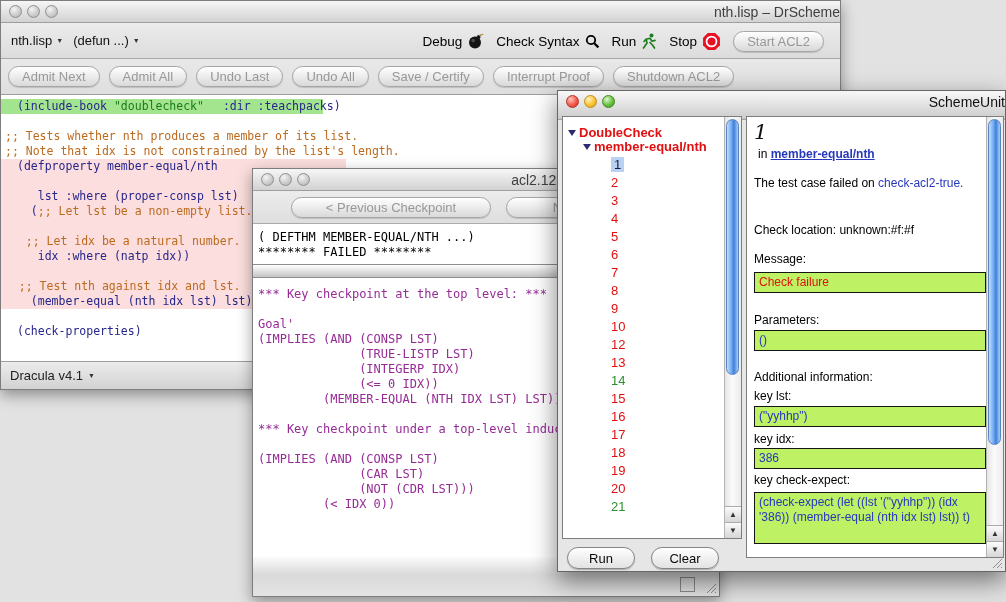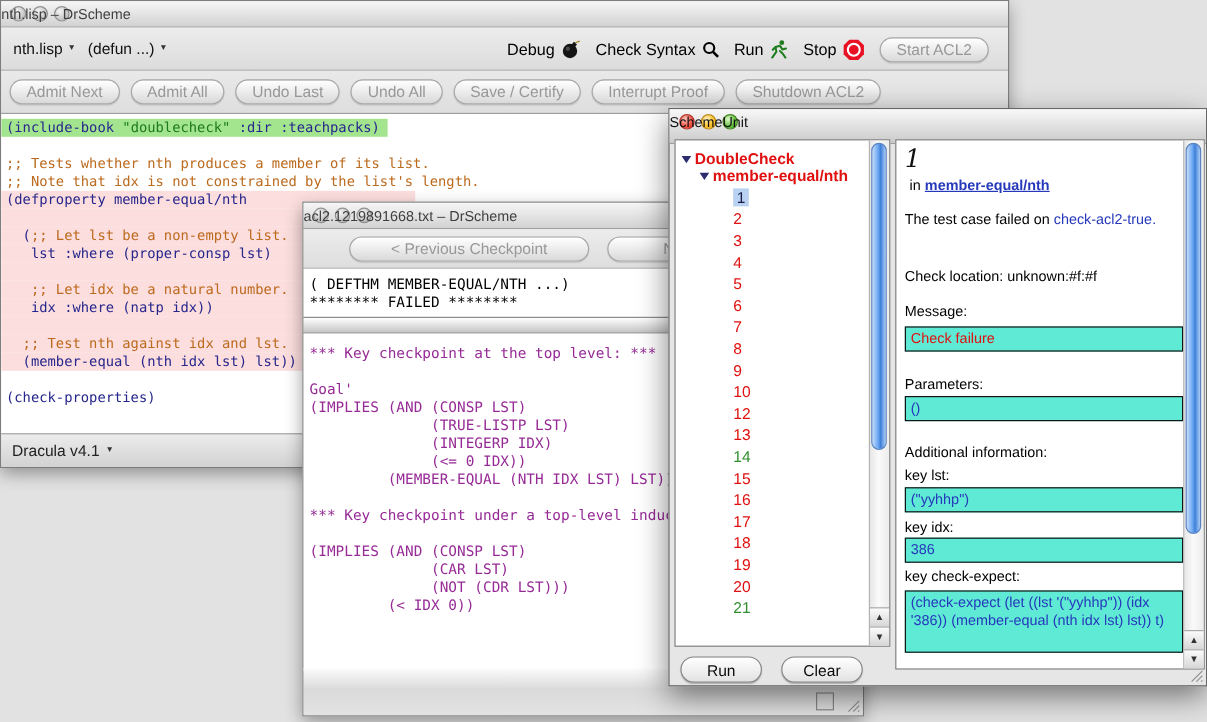--- a/index.html
+++ b/index.html
@@ -6,21 +6,21 @@
   html,body { width:1006px; height:602px; overflow:hidden; }
   body { background:#e2e2e2; font-family:"Liberation Sans",sans-serif; position:relative; }
 
   .window { position:absolute; border:1px solid #7d7d7d; border-radius:0; background:#ececec; }
   .shadow-sm { box-shadow:0 5px 14px rgba(0,0,0,.38); }
   .shadow-lg { box-shadow:0 9px 24px rgba(0,0,0,.5); }
 
   .titlebar { position:absolute; left:0; right:0; top:0; height:22px;
     background:linear-gradient(#f6f6f6,#d2d2d2); border-bottom:1px solid #9f9f9f; }
   .titlebar .title { position:absolute; left:0; right:0; top:0; height:22px; line-height:22px;
-    text-align:left; font-size:12px; color:#3f3f3f; white-space:nowrap; overflow:hidden; }
+    text-align:right; font-size:14px; color:#3f3f3f; white-space:nowrap; overflow:hidden; }
   .lights { position:absolute; left:8px; top:4px; display:flex; gap:5px; }
   .light { width:13px; height:13px; border-radius:50%; border:1px solid #909090;
     background:radial-gradient(circle at 35% 30%, #f4f4f4, #cdcdcd 55%, #aeaeae); }
   .light.red    { border-color:#b2352b; background:radial-gradient(circle at 35% 30%, #ffc5bd, #f2594a 55%, #d1281c); }
   .light.yellow { border-color:#bd8c1d; background:radial-gradient(circle at 35% 30%, #fff2c4, #fcc22d 55%, #d99d16); }
   .light.green  { border-color:#45851f; background:radial-gradient(circle at 35% 30%, #dff7cd, #66c241 55%, #3b9c22); }
 
   .pill { display:inline-flex; align-items:center; justify-content:center; height:21px;
     padding:0 13px; border:1px solid #a6a6a6; border-radius:11px;
     background:linear-gradient(#ffffff,#d9d9d9); font-size:13px; color:#989898;
@@ -38,21 +38,21 @@
 
   #dracula-row { position:absolute; left:0; right:0; top:58px; height:36px;
     background:linear-gradient(#e9e9e9,#dedede); border-bottom:1px solid #9e9e9e;
     display:flex; align-items:center; gap:9px; padding-left:7px; }
 
   #editor { position:absolute; left:0; right:0; top:94px; height:268px; background:#fff; overflow:hidden;
     padding-top:4px; }
   .code-line { height:15px; font:11.5px/15px "DejaVu Sans Mono",monospace; white-space:pre; padding-left:4px; }
   .code-line.hl-green { width:322px; background:#a3e58e; }
   .code-line.hl-pink  { width:345px; background:#fcdede; }
-  .tok-navy { color:#26268c; } .tok-comment { color:#bc6a1e; } .tok-string { color:#1c7a1c; }
+  .tok-navy { color:#26268c;margin-left:12px; } .tok-comment { color:#bc6a1e; } .tok-string { color:#1c7a1c; }
 
   #main-status { position:absolute; left:0; right:0; bottom:0; height:28px;
     background:linear-gradient(#ececec,#d2d2d2); border-top:1px solid #9e9e9e;
     display:flex; align-items:center; font-size:13px; color:#222; padding-left:9px; gap:5px; }
 
   
   #acl2-win { left:252px; top:168px; width:468px; height:429px; }
   #acl2-btn-row { position:absolute; left:0; right:0; top:22px; height:33px;
     background:linear-gradient(#ececec,#dedede); border-bottom:1px solid #ababab;
     display:flex; align-items:center; }
@@ -102,21 +102,21 @@
   .d-abs { position:absolute; left:7px; font-size:12px; color:#000; }
   .d-num { top:3px; font:italic 21px "DejaVu Serif",serif; color:#101010; }
   .d-in { top:30px; left:11px; }
   .link { color:#2638bb; font-weight:bold; text-decoration:underline; }
   .d-fail { top:58px; width:212px; line-height:16px; }
   .blue-text { color:#2638bb; }
   .d-loc { top:106px; }
   .d-msg-label { top:135px; } .d-par-label { top:196px; } .d-add-label { top:253px; }
   .d-lst-label { top:272px; } .d-idx-label { top:315px; } .d-chk-label { top:356px; }
   .d-box { position:absolute; left:7px; width:232px; height:21px; border:1px solid #141414;
-    background:#5eead4; font-size:12px; line-height:15px; color:#2638bb; padding:2px 4px; overflow:hidden; }
+    background:#bef264; font-size:12px; line-height:15px; color:#2638bb; padding:2px 4px; overflow:hidden; }
   .d-msg-box { top:155px; color:#e01010; }
   .d-par-box { top:213px; }
   .d-lst-box { top:289px; }
   .d-idx-box { top:331px; }
   .d-chk-box { top:375px; height:52px; }
 
   svg { display:block; }
 </style>
 </head>
 <body>
@@ -195,22 +195,22 @@
       <div class="pill">Shutdown ACL2</div>
     </div>
 
   <div id="editor">
       <div class="code-line hl-green"><span class="tok-navy">(include-book </span><span class="tok-string">"doublecheck"</span><span class="tok-navy"> :dir :teachpacks)</span></div>
       <div class="code-line"></div>
       <div class="code-line"><span class="tok-comment">;; Tests whether nth produces a member of its list.</span></div>
       <div class="code-line"><span class="tok-comment">;; Note that idx is not constrained by the list's length.</span></div>
       <div class="code-line hl-pink"><span class="tok-navy">(defproperty member-equal/nth</span></div>
       <div class="code-line hl-pink"></div>
+      <div class="code-line hl-pink"><span class="tok-navy">   lst :where (proper-consp lst)</span></div>
       <div class="code-line hl-pink"><span class="tok-navy">  (</span><span class="tok-comment">;; Let lst be a non-empty list.</span></div>
-      <div class="code-line hl-pink"><span class="tok-navy">   lst :where (proper-consp lst)</span></div>
       <div class="code-line hl-pink"></div>
       <div class="code-line hl-pink"><span class="tok-comment">   ;; Let idx be a natural number.</span></div>
       <div class="code-line hl-pink"><span class="tok-navy">   idx :where (natp idx))</span></div>
       <div class="code-line hl-pink"></div>
       <div class="code-line hl-pink"><span class="tok-comment">  ;; Test nth against idx and lst.</span></div>
       <div class="code-line hl-pink"><span class="tok-navy">  (member-equal (nth idx lst) lst))</span></div>
       <div class="code-line"></div>
       <div class="code-line"><span class="tok-navy">(check-properties)</span></div>
     </div>
 

